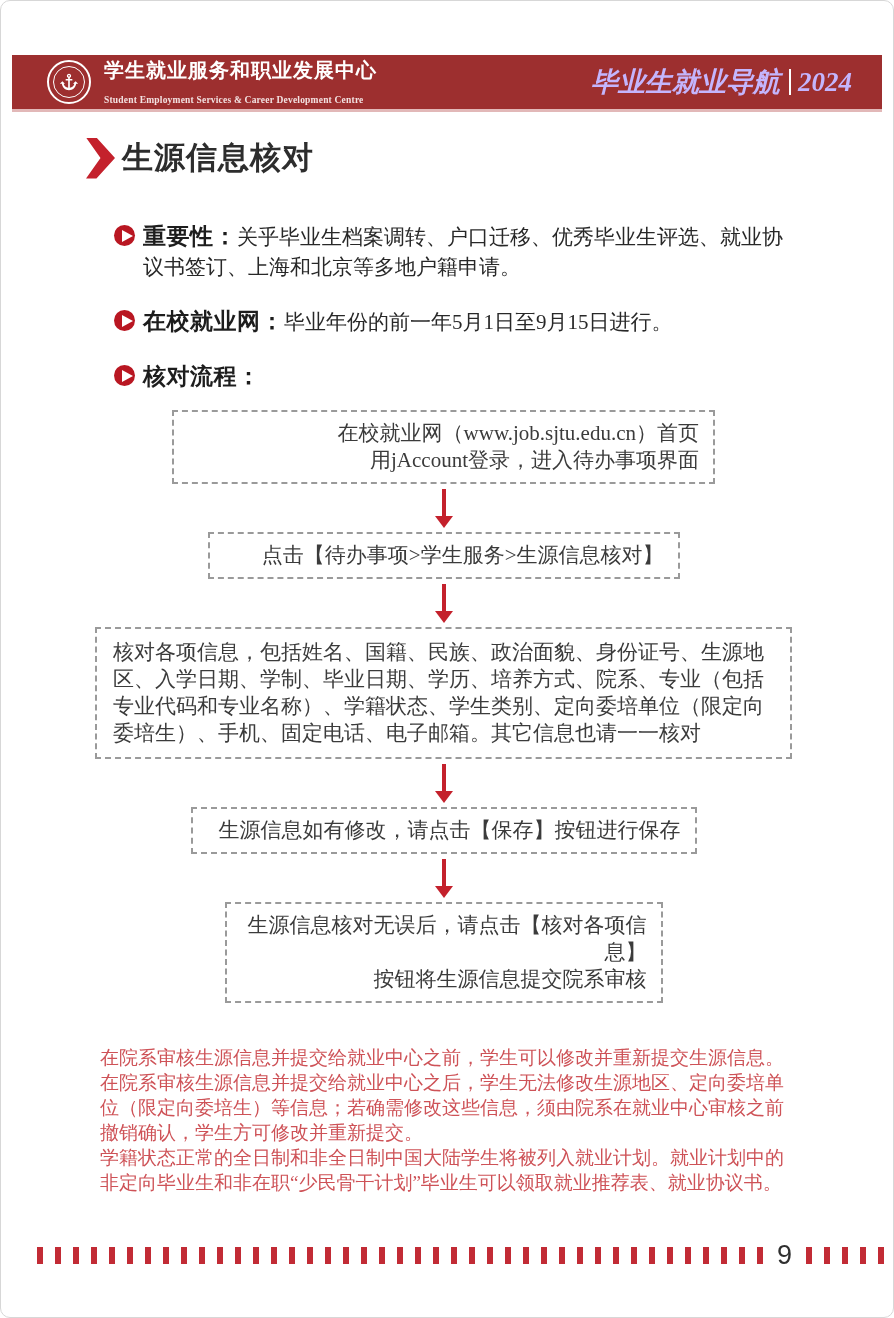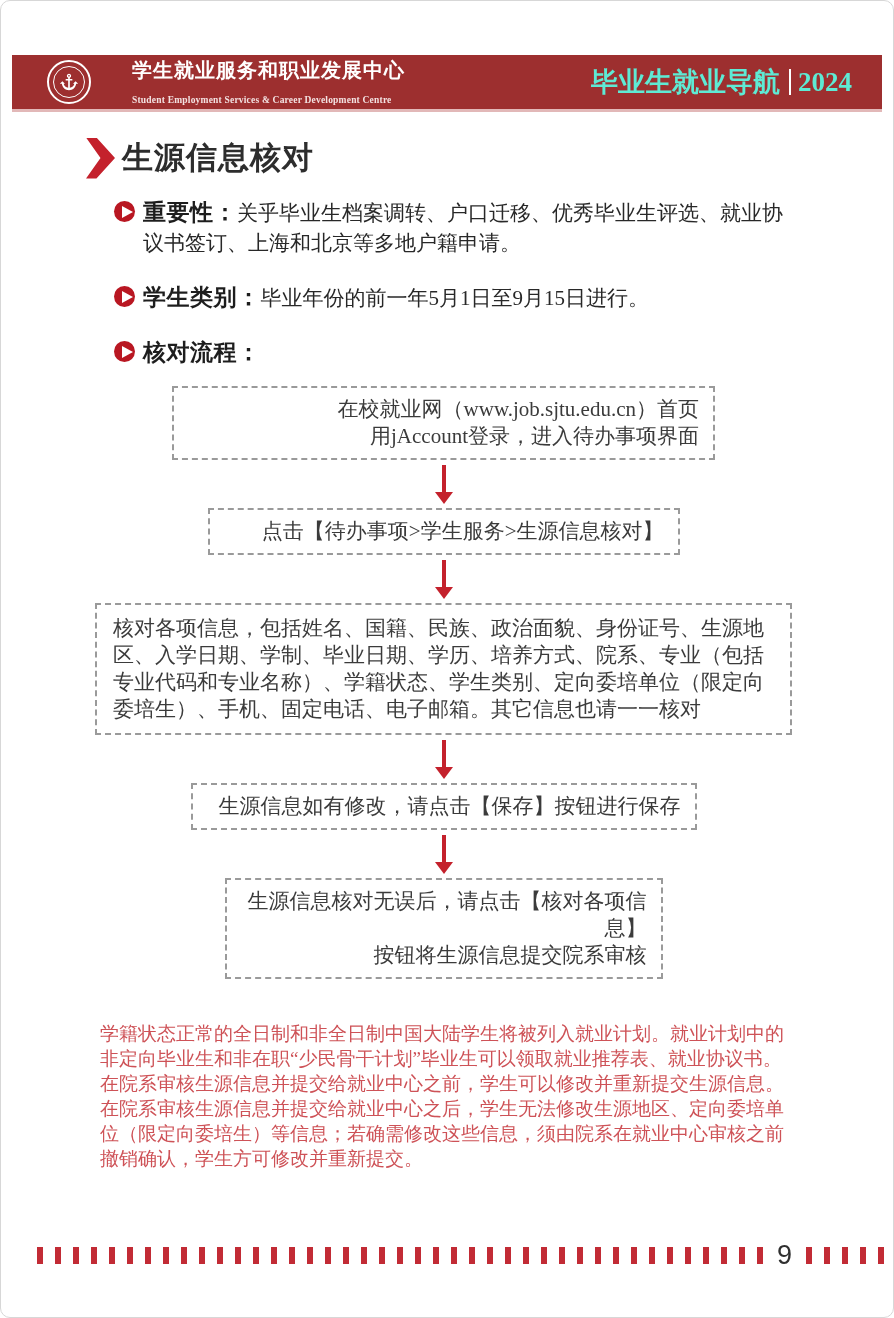--- a/index.html
+++ b/index.html
@@ -13,21 +13,21 @@
     overflow:hidden;
     font-family:"Liberation Serif", serif;
     color:#2a2a2a;
   }
 
   
   .header-band {
     position:absolute; top:54px; left:11px; right:11px; height:54px;
     background:#9d2f2f;
     border-bottom:3px solid #e2b8b8;
-    display:flex; align-items:center;gap:28px;
+    display:flex; align-items:center;
   }
   .seal {
     position:relative; width:44px; height:44px; margin-left:35px;
     border:2px solid #ffffff; border-radius:50%;
     box-sizing:border-box; flex:none;
   }
   .seal-inner {
     position:absolute; inset:4px; border:1px solid #ffffff; border-radius:50%;
   }
   .seal svg { position:absolute; left:10px; top:10px; width:20px; height:20px; fill:#ffffff; }
@@ -35,43 +35,43 @@
   .org-cn {
     font-family:"Liberation Sans", sans-serif;
     font-weight:700; font-size:20px; color:#ffffff; letter-spacing:1px;
   }
   .org-en {
     font-family:"Liberation Serif", serif;
     font-weight:700; font-size:9.5px; color:#f3e2e2; margin-top:14px; letter-spacing:0.2px;
   }
   .banner-right {
     position:absolute; right:30px; top:50%; transform:translateY(-50%);
-    font-family:"Liberation Serif", serif; font-weight:700;
-    font-size:27px; color:#5eead4; white-space:nowrap; display:flex; align-items:center;
+    font-family:"Liberation Serif", serif; font-style:italic; font-weight:700;
+    font-size:27px; color:#c4b5fd; white-space:nowrap; display:flex; align-items:center;
   }
   .banner-divider {
     display:inline-block; width:0; height:26px;
     border-left:2.5px solid #ffffff; margin:0 7px 0 9px;
   }
 
   
   .content { position:absolute; top:136px; left:85px; right:92px; }
 
   .title-row { display:flex; align-items:center; }
   .title-chevron {
     width:29px; height:41px; background:#c4212c; flex:none;
     clip-path:polygon(0 0, 36% 0, 100% 50%, 36% 100%, 0 100%, 50% 50%);
   }
   .page-title {
     margin-left:7px;
     font-family:"Liberation Sans", sans-serif;
     font-weight:700; font-size:31px; color:#2d2d2d; letter-spacing:1px;
   }
 
-  .bullets { margin-top:18px; margin-left:28px; }
+  .bullets { margin-top:42px; margin-left:28px; }
   .bullet-row { display:flex; align-items:flex-start; }
   .bullet-row + .bullet-row { margin-top:24px; }
   .bullet-icon {
     flex:none; width:21px; height:21px; border-radius:50%;
     background:#b91722; position:relative; margin-top:4px;
   }
   .bullet-icon::after {
     content:""; position:absolute; left:8px; top:4.5px;
     border-left:11px solid #ffffff;
     border-top:6px solid transparent; border-bottom:6px solid transparent;
@@ -158,21 +158,21 @@
     <div class="bullets">
       <div class="bullet-row">
         <span class="bullet-icon"></span>
         <div class="bullet-body">
           <span class="bullet-label">重要性：</span><span class="bullet-text">关乎毕业生档案调转、户口迁移、优秀毕业生评选、就业协议书签订、上海和北京等多地户籍申请。</span>
         </div>
       </div>
       <div class="bullet-row">
         <span class="bullet-icon"></span>
         <div class="bullet-body">
-          <span class="bullet-label">学生类别：</span><span class="bullet-text">毕业年份的前一年5月1日至9月15日进行。</span>
+          <span class="bullet-label">在校就业网：</span><span class="bullet-text">毕业年份的前一年5月1日至9月15日进行。</span>
         </div>
       </div>
       <div class="bullet-row">
         <span class="bullet-icon"></span>
         <div class="bullet-body">
           <span class="bullet-label">核对流程：</span><span class="bullet-text"></span>
         </div>
       </div>
     </div>
 
@@ -194,22 +194,22 @@
         <span>生源信息如有修改，请点击【保存】按钮进行保存</span>
       </div>
       <div class="flow-arrow"></div>
       <div class="flow-box w5">
         <span>生源信息核对无误后，请点击【核对各项信息】
 按钮将生源信息提交院系审核</span>
       </div>
     </div>
 
     <div class="note">
+      <p>在院系审核生源信息并提交给就业中心之前，学生可以修改并重新提交生源信息。在院系审核生源信息并提交给就业中心之后，学生无法修改生源地区、定向委培单位（限定向委培生）等信息；若确需修改这些信息，须由院系在就业中心审核之前撤销确认，学生方可修改并重新提交。</p>
       <p>学籍状态正常的全日制和非全日制中国大陆学生将被列入就业计划。就业计划中的非定向毕业生和非在职“少民骨干计划”毕业生可以领取就业推荐表、就业协议书。</p>
-      <p>在院系审核生源信息并提交给就业中心之前，学生可以修改并重新提交生源信息。在院系审核生源信息并提交给就业中心之后，学生无法修改生源地区、定向委培单位（限定向委培生）等信息；若确需修改这些信息，须由院系在就业中心审核之前撤销确认，学生方可修改并重新提交。</p>
     </div>
 
   </div>
 
   <div class="footer">
     <div class="bars">
         <div class="bar"></div>
         <div class="bar"></div>
         <div class="bar"></div>
         <div class="bar"></div>

